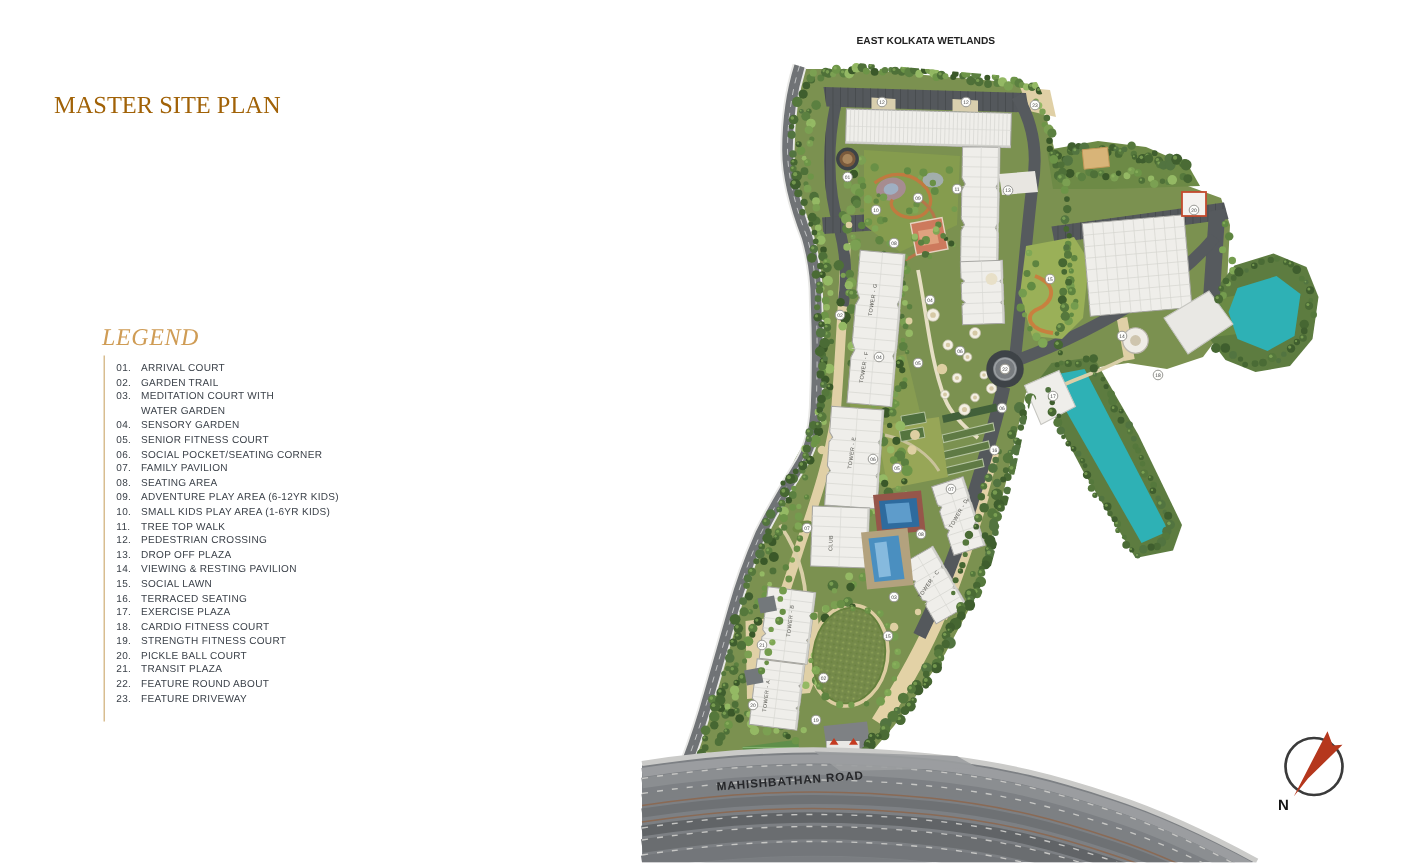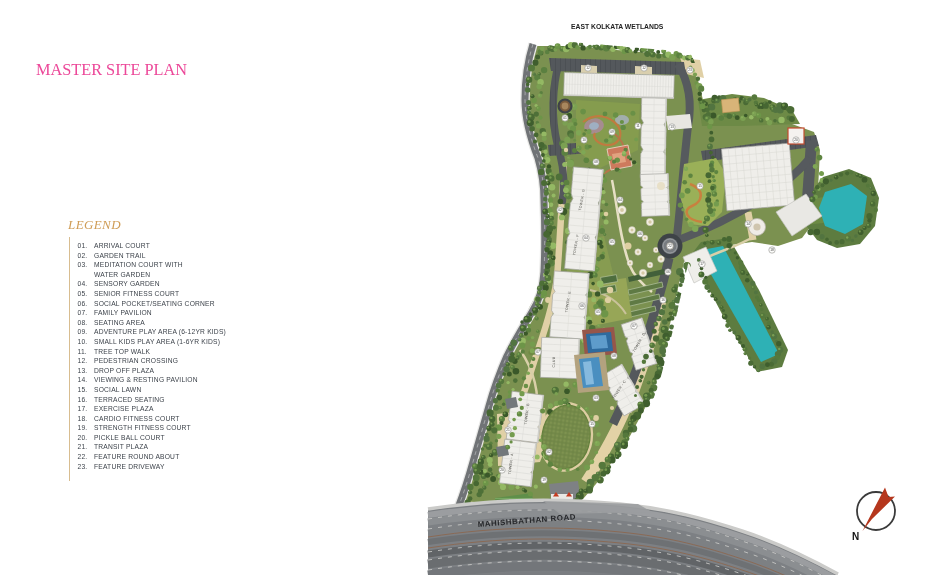--- a/index.html
+++ b/index.html
@@ -1,19 +1,19 @@
 <!DOCTYPE html>
 <html><head><meta charset="utf-8">
 <style>
 html,body{margin:0;padding:0;background:#fff;width:948px;height:575px;overflow:hidden}
 body{font-family:"Liberation Sans",sans-serif;position:relative}
 .title{position:absolute;left:36px;top:60px;font-family:"Liberation Serif",serif;
- font-size:16.3px;letter-spacing:0;color:#ec4899;white-space:nowrap}
+ font-size:16.3px;letter-spacing:0;color:#a16207;white-space:nowrap}
 .leg-h{position:absolute;left:68px;top:217px;font-family:"Liberation Serif",serif;
- font-style:italic;font-size:13px;letter-spacing:0.4px;color:#cf9c55}
+ font-style:italic;font-size:16px;letter-spacing:0.4px;color:#cf9c55}
 .leg{position:absolute;left:69px;top:237px;width:200px;border-left:1.5px solid #d8bd90;
  padding-left:7.5px;padding-top:4px;padding-bottom:10px}
 .li{display:flex;font-size:6.7px;line-height:9.6px;color:#3c424a;letter-spacing:0.2px}
 .li .n{width:16.5px;flex:none}
 .li .t{flex:1}
 </style></head>
 <body>
 
 <div class="title">MASTER SITE PLAN</div>
 

